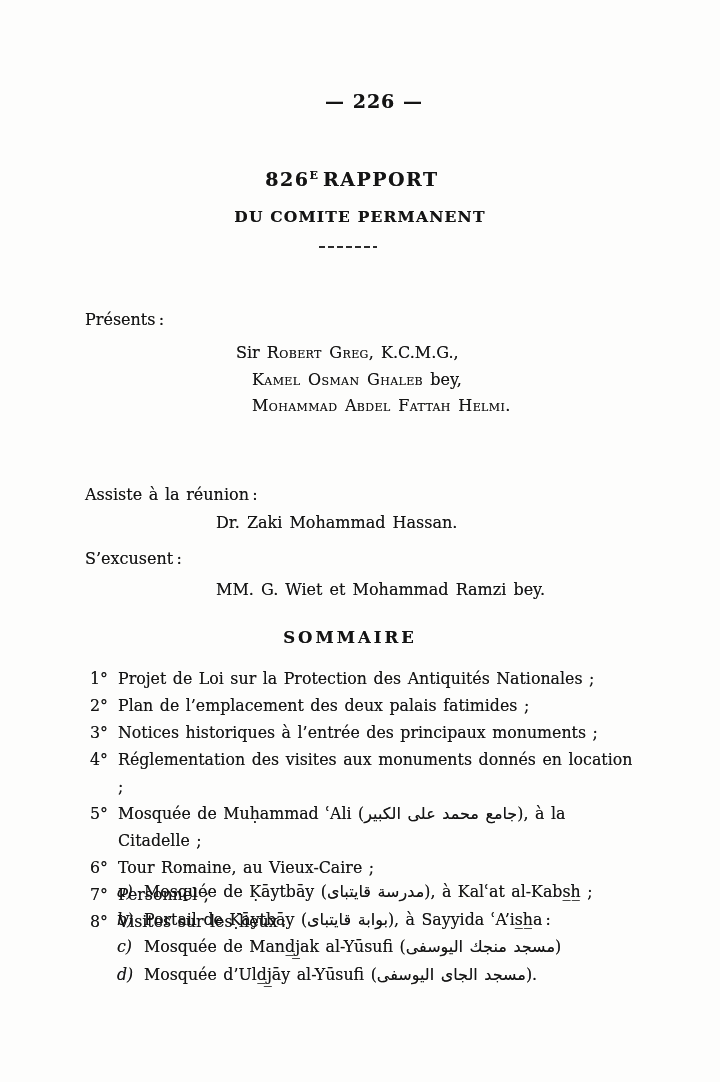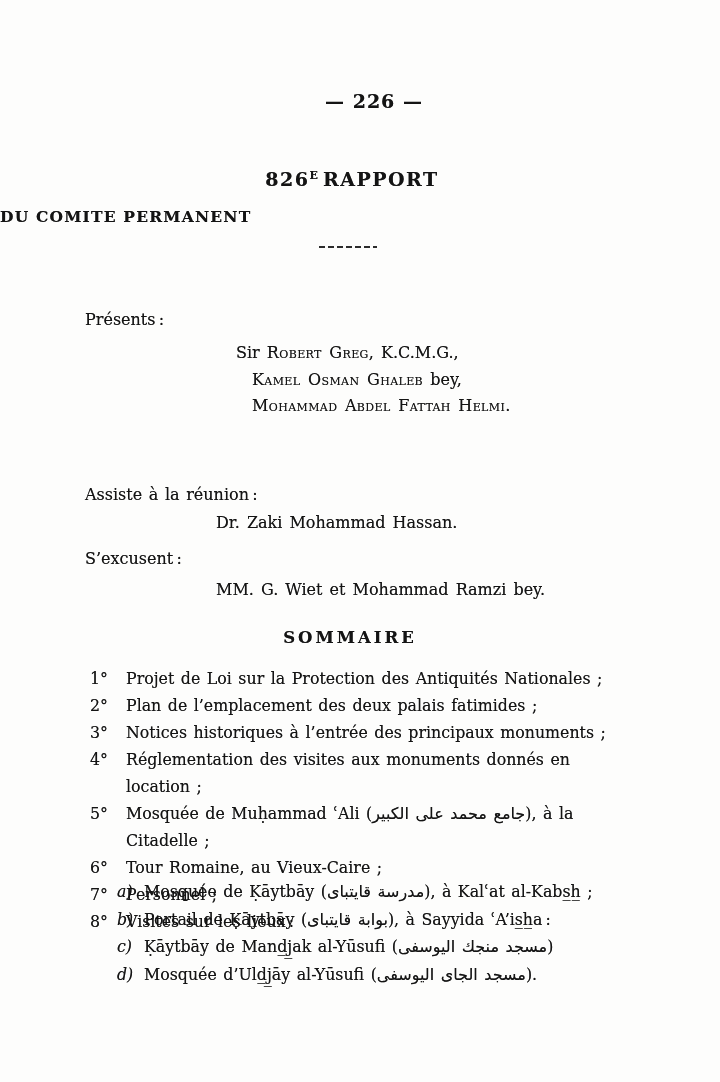--- a/index.html
+++ b/index.html
@@ -16,21 +16,21 @@
     position:absolute;top:90px;left:0;width:696px;
     text-align:center;font-size:19px;font-weight:700;letter-spacing:1px;padding-left:26px;
   }
   .title1{
     position:absolute;top:168px;left:0;width:704px;
     text-align:center;font-size:19px;font-weight:700;letter-spacing:1.5px;
   }
   .title1 sup{font-size:11px;vertical-align:super;letter-spacing:0;margin-right:5px;}
   .title2{
     position:absolute;top:207px;left:0;width:704px;
-    text-align:left;font-size:15.5px;font-weight:700;letter-spacing:1.2px;
+    text-align:center;font-size:15.5px;font-weight:700;letter-spacing:1.2px;padding-left:8px;
   }
   .rule{
     position:absolute;top:246px;left:319px;width:58px;height:2px;
     background:repeating-linear-gradient(90deg,#2c2c2c 0 6px,transparent 6px 9px);
   }
   .dateline{
     position:absolute;top:276px;left:0;width:582px;
     text-align:right;font-size:15.5px;word-spacing:2px;
   }
   .side-label{
@@ -54,21 +54,21 @@
   .sommaire-title{
     position:absolute;top:628px;left:0;width:700px;
     text-align:center;font-size:16.5px;font-weight:700;letter-spacing:3px;
   }
   .sommaire{
     position:absolute;top:665px;left:90px;width:548px;
     font-size:15.8px;line-height:27px;word-spacing:1.5px;
   }
   .item{display:flex;}
   .item .num{flex:none;width:28px;}
-  .item .text{flex:1;margin-left:8px;}
+  .item .text{flex:1;}
   .subitems{
     position:absolute;top:878px;left:117px;width:525px;
     font-size:15.8px;line-height:27.5px;word-spacing:1.5px;
   }
   .sub{display:flex;}
   .sub .letter{flex:none;width:27px;font-style:italic;}
   .sub .text{flex:1;}
   .arabic{
     font-family:"DejaVu Sans","Liberation Sans",sans-serif;
     font-size:16px;
@@ -143,21 +143,21 @@
     <div class="sub">
         <span class="letter">a)</span>
         <span class="text"><span>Mosquée de Ḳāytbāy (</span><span class="arabic">مدرسة قايتباى</span><span>), à Kalʿat al-Kabs̲h̲ ;</span></span>
       </div>
     <div class="sub">
         <span class="letter">b)</span>
         <span class="text"><span>Portail de Ḳāytbāy (</span><span class="arabic">بوابة قايتباى</span><span>), à Sayyida ʿA’is̲h̲a :</span></span>
       </div>
     <div class="sub">
         <span class="letter">c)</span>
-        <span class="text"><span>Ḳāytbāy de Mand̲j̲ak al-Yūsufi (</span><span class="arabic">مسجد منجك اليوسفى</span><span>)</span></span>
+        <span class="text"><span>Mosquée de Mand̲j̲ak al-Yūsufi (</span><span class="arabic">مسجد منجك اليوسفى</span><span>)</span></span>
       </div>
     <div class="sub">
         <span class="letter">d)</span>
         <span class="text"><span>Mosquée d’Uld̲j̲āy al-Yūsufi (</span><span class="arabic">مسجد الجاى اليوسفى</span><span>).</span></span>
       </div>
   </div>
 
 </div>
 
 </body></html>

